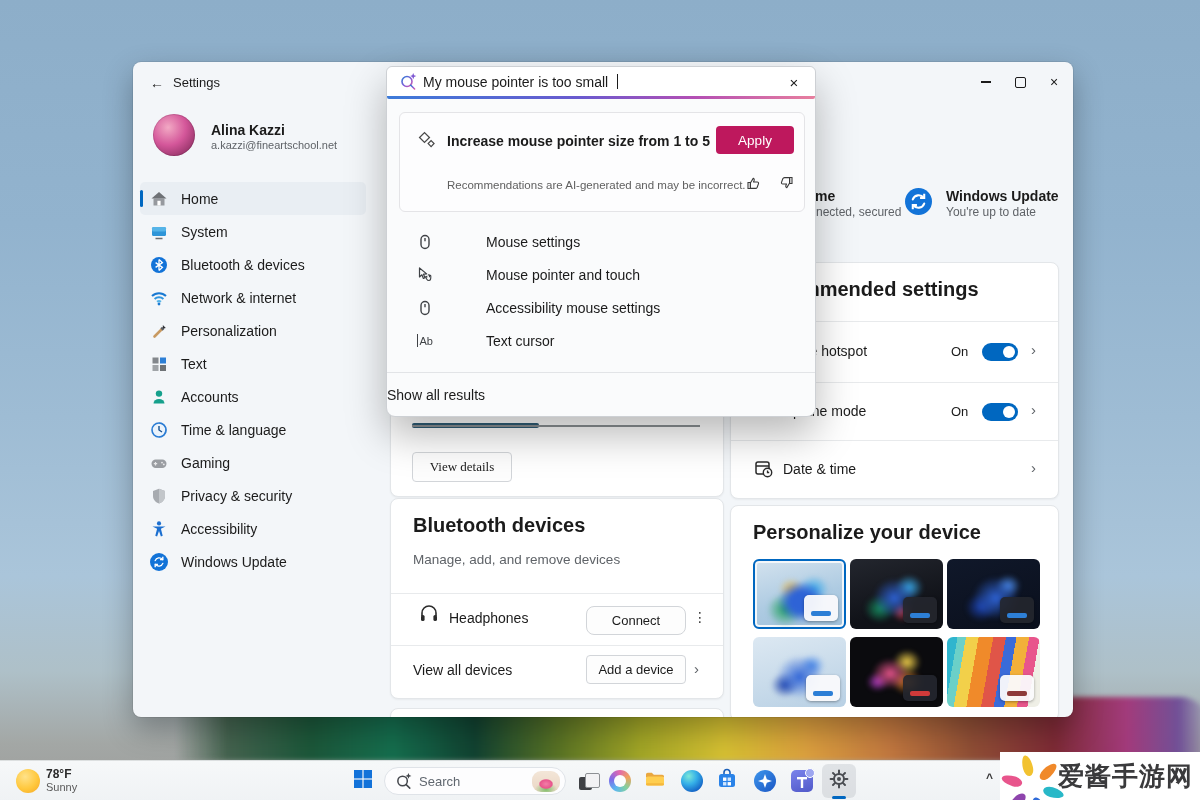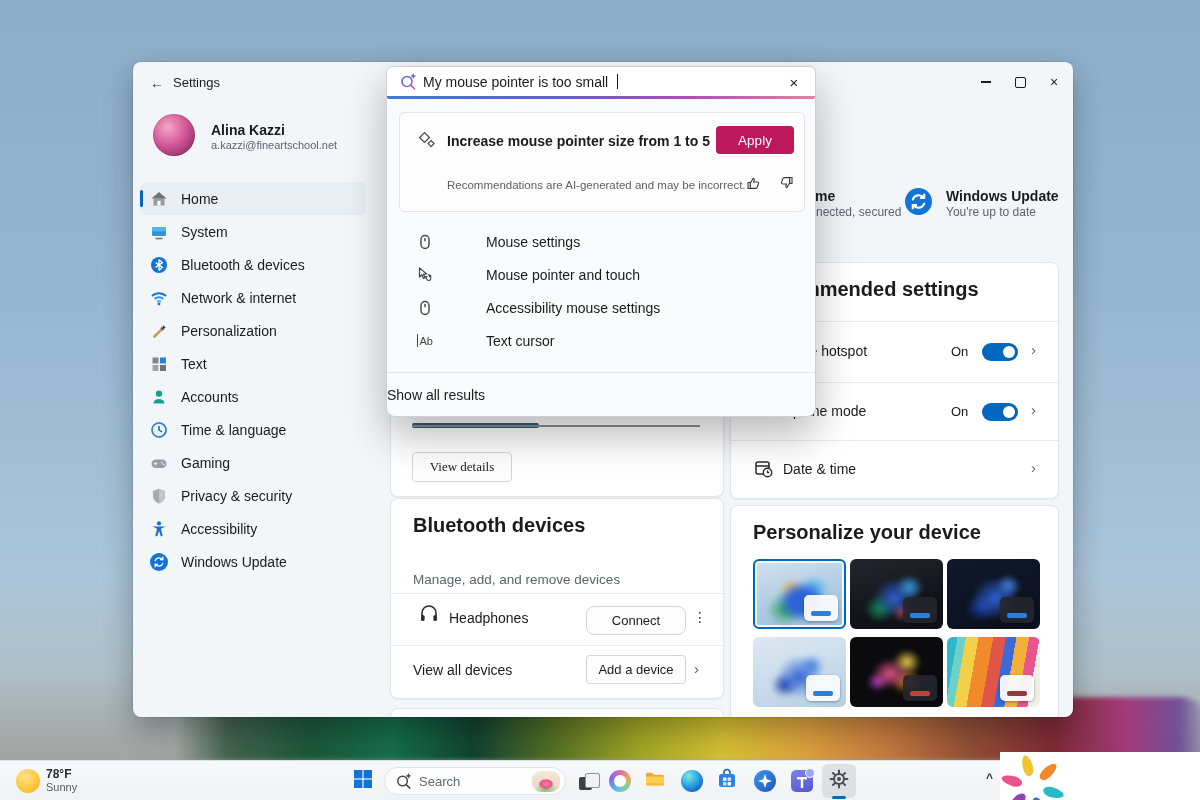--- a/index.html
+++ b/index.html
@@ -35,21 +35,21 @@
   .nav-item{position:relative;display:flex;align-items:center;height:33px;border-radius:5px;padding-left:10px;gap:13px;cursor:default;}
   .nav-item.sel{background:#E9EEF3;}
   .ind{display:none;position:absolute;left:0;top:8px;width:3px;height:17px;background:#0067C0;border-radius:2px;}
   .sel .ind{display:block;}
   .nicon{width:18px;height:18px;display:inline-flex;align-items:center;justify-content:center;flex:0 0 18px;}
   .nlabel{font-size:14px;color:#1b1b1b;}
 
   
   .card{position:absolute;background:#fff;border:1px solid #E3E6E9;border-radius:8px;box-shadow:0 1px 2px rgba(0,0,0,.05);}
   .card-title{font-size:20px;font-weight:600;color:#1b1b1b;}
-  .subtle{color:#5f6368;margin-top:20px;}
+  .subtle{color:#5f6368;}
   .divider{position:absolute;left:0;right:0;height:1px;background:#E8EAEC;}
   .btn{position:absolute;display:flex;align-items:center;justify-content:center;background:#FDFDFD;border:1px solid #D2D5D9;border-radius:4px;font-size:13px;color:#1b1b1b;}
   .chev{font-size:15px;color:#5f6368;}
   .toggle{position:absolute;width:36px;height:18px;border-radius:9px;background:#0067C0;}
   .toggle::after{content:"";position:absolute;right:3px;top:3px;width:12px;height:12px;border-radius:50%;background:#fff;}
 
   
   .hero-name-frag{position:absolute;left:682px;top:126px;font-size:14px;font-weight:bold;color:#1b1b1b;}
   .hero-net-status{position:absolute;left:661px;top:143px;font-size:12px;color:#5f6368;}
   .wu-icon{position:absolute;left:772px;top:126px;width:27px;height:27px;}
@@ -553,15 +553,16 @@
 
   <div class="watermark">
     <span class="flower">
       <span class="petal p1"></span>
         <span class="petal p2"></span>
         <span class="petal p3"></span>
       <span class="petal p4"></span>
         <span class="petal p5"></span>
         <span class="petal p6"></span>
     </span>
+    <span class="wm-text">爱酱手游网</span>
   </div>
 
 </div>
 
 </body></html>

